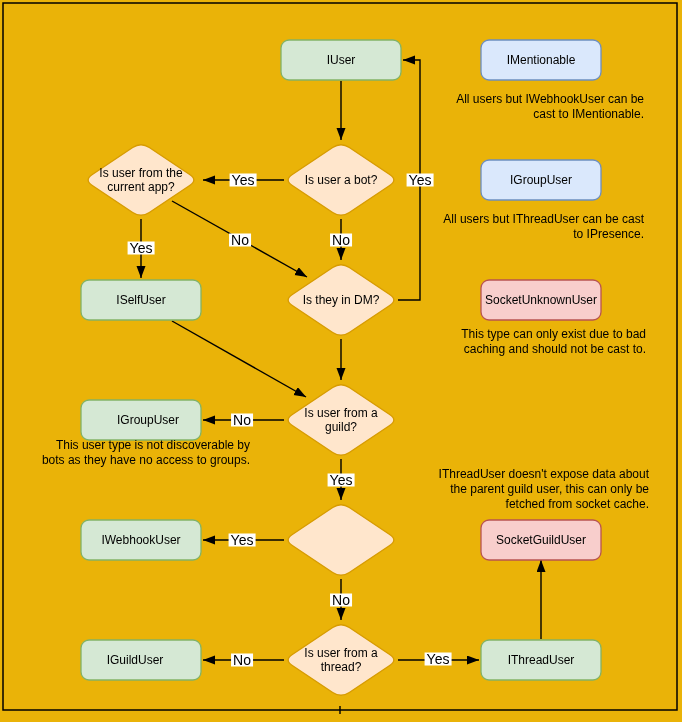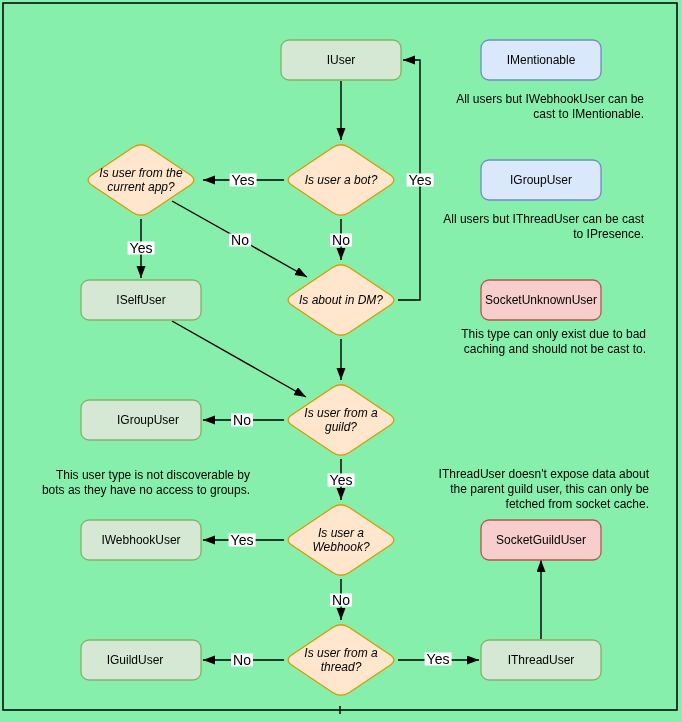--- a/index.html
+++ b/index.html
@@ -1,40 +1,40 @@
 <!DOCTYPE html>
 <html><head>
 <meta charset="utf-8">
 <style>
   html, body { margin: 0; padding: 0; background: #ffffff; }
   .canvas {
     position: relative;
     width: 682px;
     height: 722px;
-    background: #86efac;
+    background: #eab308;
     font-family: "Liberation Sans", "DejaVu Sans", sans-serif;
     color: #000000;
     overflow: hidden;
   }
   svg.layer { position: absolute; left: 0; top: 0; }
   .frame { fill: none; stroke: #000000; stroke-width: 1.5; }
   .edge { stroke: #000000; stroke-width: 1.4; fill: none; }
   .tick { stroke: #000000; stroke-width: 1.4; }
   .node-process   { fill: #d5e8d4; stroke: #82b366; stroke-width: 1.3; }
   .node-interface { fill: #dae8fc; stroke: #6c8ebf; stroke-width: 1.3; }
   .node-socket    { fill: #f8cecc; stroke: #b85450; stroke-width: 1.3; }
   .node-decision  { fill: #ffe6cc; stroke: #d79b00; stroke-width: 1.3; }
   .node-label {
     position: absolute;
     display: flex; align-items: center; justify-content: center;
     text-align: center;
     font-size: 12px; line-height: 14px;
     pointer-events: none;
   }
-  .diamond-label { padding: 0 10px; box-sizing: border-box; font-style: italic; }
+  .diamond-label { padding: 0 10px; box-sizing: border-box; }
   .edge-label {
     position: absolute;
     transform: translate(-50%, -50%);
     background: #ffffff;
     font-size: 14px; line-height: 13px;
     padding: 0 2px;
     white-space: nowrap;
   }
   .annotation {
     position: absolute;
@@ -99,36 +99,35 @@
   <div class="node-label" style="left:81px;top:280px;width:120px;height:40px">ISelfUser</div>
   <div class="node-label" style="left:481px;top:280px;width:120px;height:40px">SocketUnknownUser</div>
   <div class="node-label" style="left:81px;top:400px;width:134px;height:40px">IGroupUser</div>
   <div class="node-label" style="left:81px;top:520px;width:120px;height:40px">IWebhookUser</div>
   <div class="node-label" style="left:481px;top:520px;width:120px;height:40px">SocketGuildUser</div>
   <div class="node-label" style="left:81px;top:640px;width:108px;height:40px">IGuildUser</div>
   <div class="node-label" style="left:481px;top:640px;width:120px;height:40px">IThreadUser</div>
 
   <div class="node-label diamond-label" style="left:284px;top:142px;width:114px;height:76px">Is user a bot?</div>
   <div class="node-label diamond-label" style="left:84px;top:142px;width:114px;height:76px">Is user from the current app?</div>
-  <div class="node-label diamond-label" style="left:284px;top:262px;width:114px;height:76px">Is about in DM?</div>
+  <div class="node-label diamond-label" style="left:284px;top:262px;width:114px;height:76px">Is they in DM?</div>
   <div class="node-label diamond-label" style="left:284px;top:382px;width:114px;height:76px">Is user from a guild?</div>
-  <div class="node-label diamond-label" style="left:284px;top:502px;width:114px;height:76px">Is user a Webhook?</div>
   <div class="node-label diamond-label" style="left:284px;top:622px;width:114px;height:76px">Is user from a thread?</div>
 
   <div class="edge-label" style="left:243px;top:180px">Yes</div>
   <div class="edge-label" style="left:341px;top:240px">No</div>
   <div class="edge-label" style="left:141px;top:248px">Yes</div>
   <div class="edge-label" style="left:240px;top:240px">No</div>
   <div class="edge-label" style="left:420px;top:180px">Yes</div>
   <div class="edge-label" style="left:242px;top:420px">No</div>
   <div class="edge-label" style="left:341px;top:480px">Yes</div>
   <div class="edge-label" style="left:242px;top:540px">Yes</div>
   <div class="edge-label" style="left:341px;top:600px">No</div>
   <div class="edge-label" style="left:242px;top:660px">No</div>
   <div class="edge-label" style="left:438px;top:659px">Yes</div>
 
   <div class="annotation" style="left:438px;top:92px;width:206px">All users but IWebhookUser can be cast to IMentionable.</div>
   <div class="annotation" style="left:438px;top:212px;width:206px">All users but IThreadUser can be cast to IPresence.</div>
   <div class="annotation" style="left:436px;top:327px;width:210px">This type can only exist due to bad caching and should not be cast to.</div>
-  <div class="annotation" style="left:32px;top:468px;width:218px">This user type is not discoverable by bots as they have no access to groups.</div>
+  <div class="annotation" style="left:32px;top:438px;width:218px">This user type is not discoverable by bots as they have no access to groups.</div>
   <div class="annotation" style="left:433px;top:467px;width:216px">IThreadUser doesn't expose data about the parent guild user, this can only be fetched from socket cache.</div>
 
 </div>
 
 </body></html>

